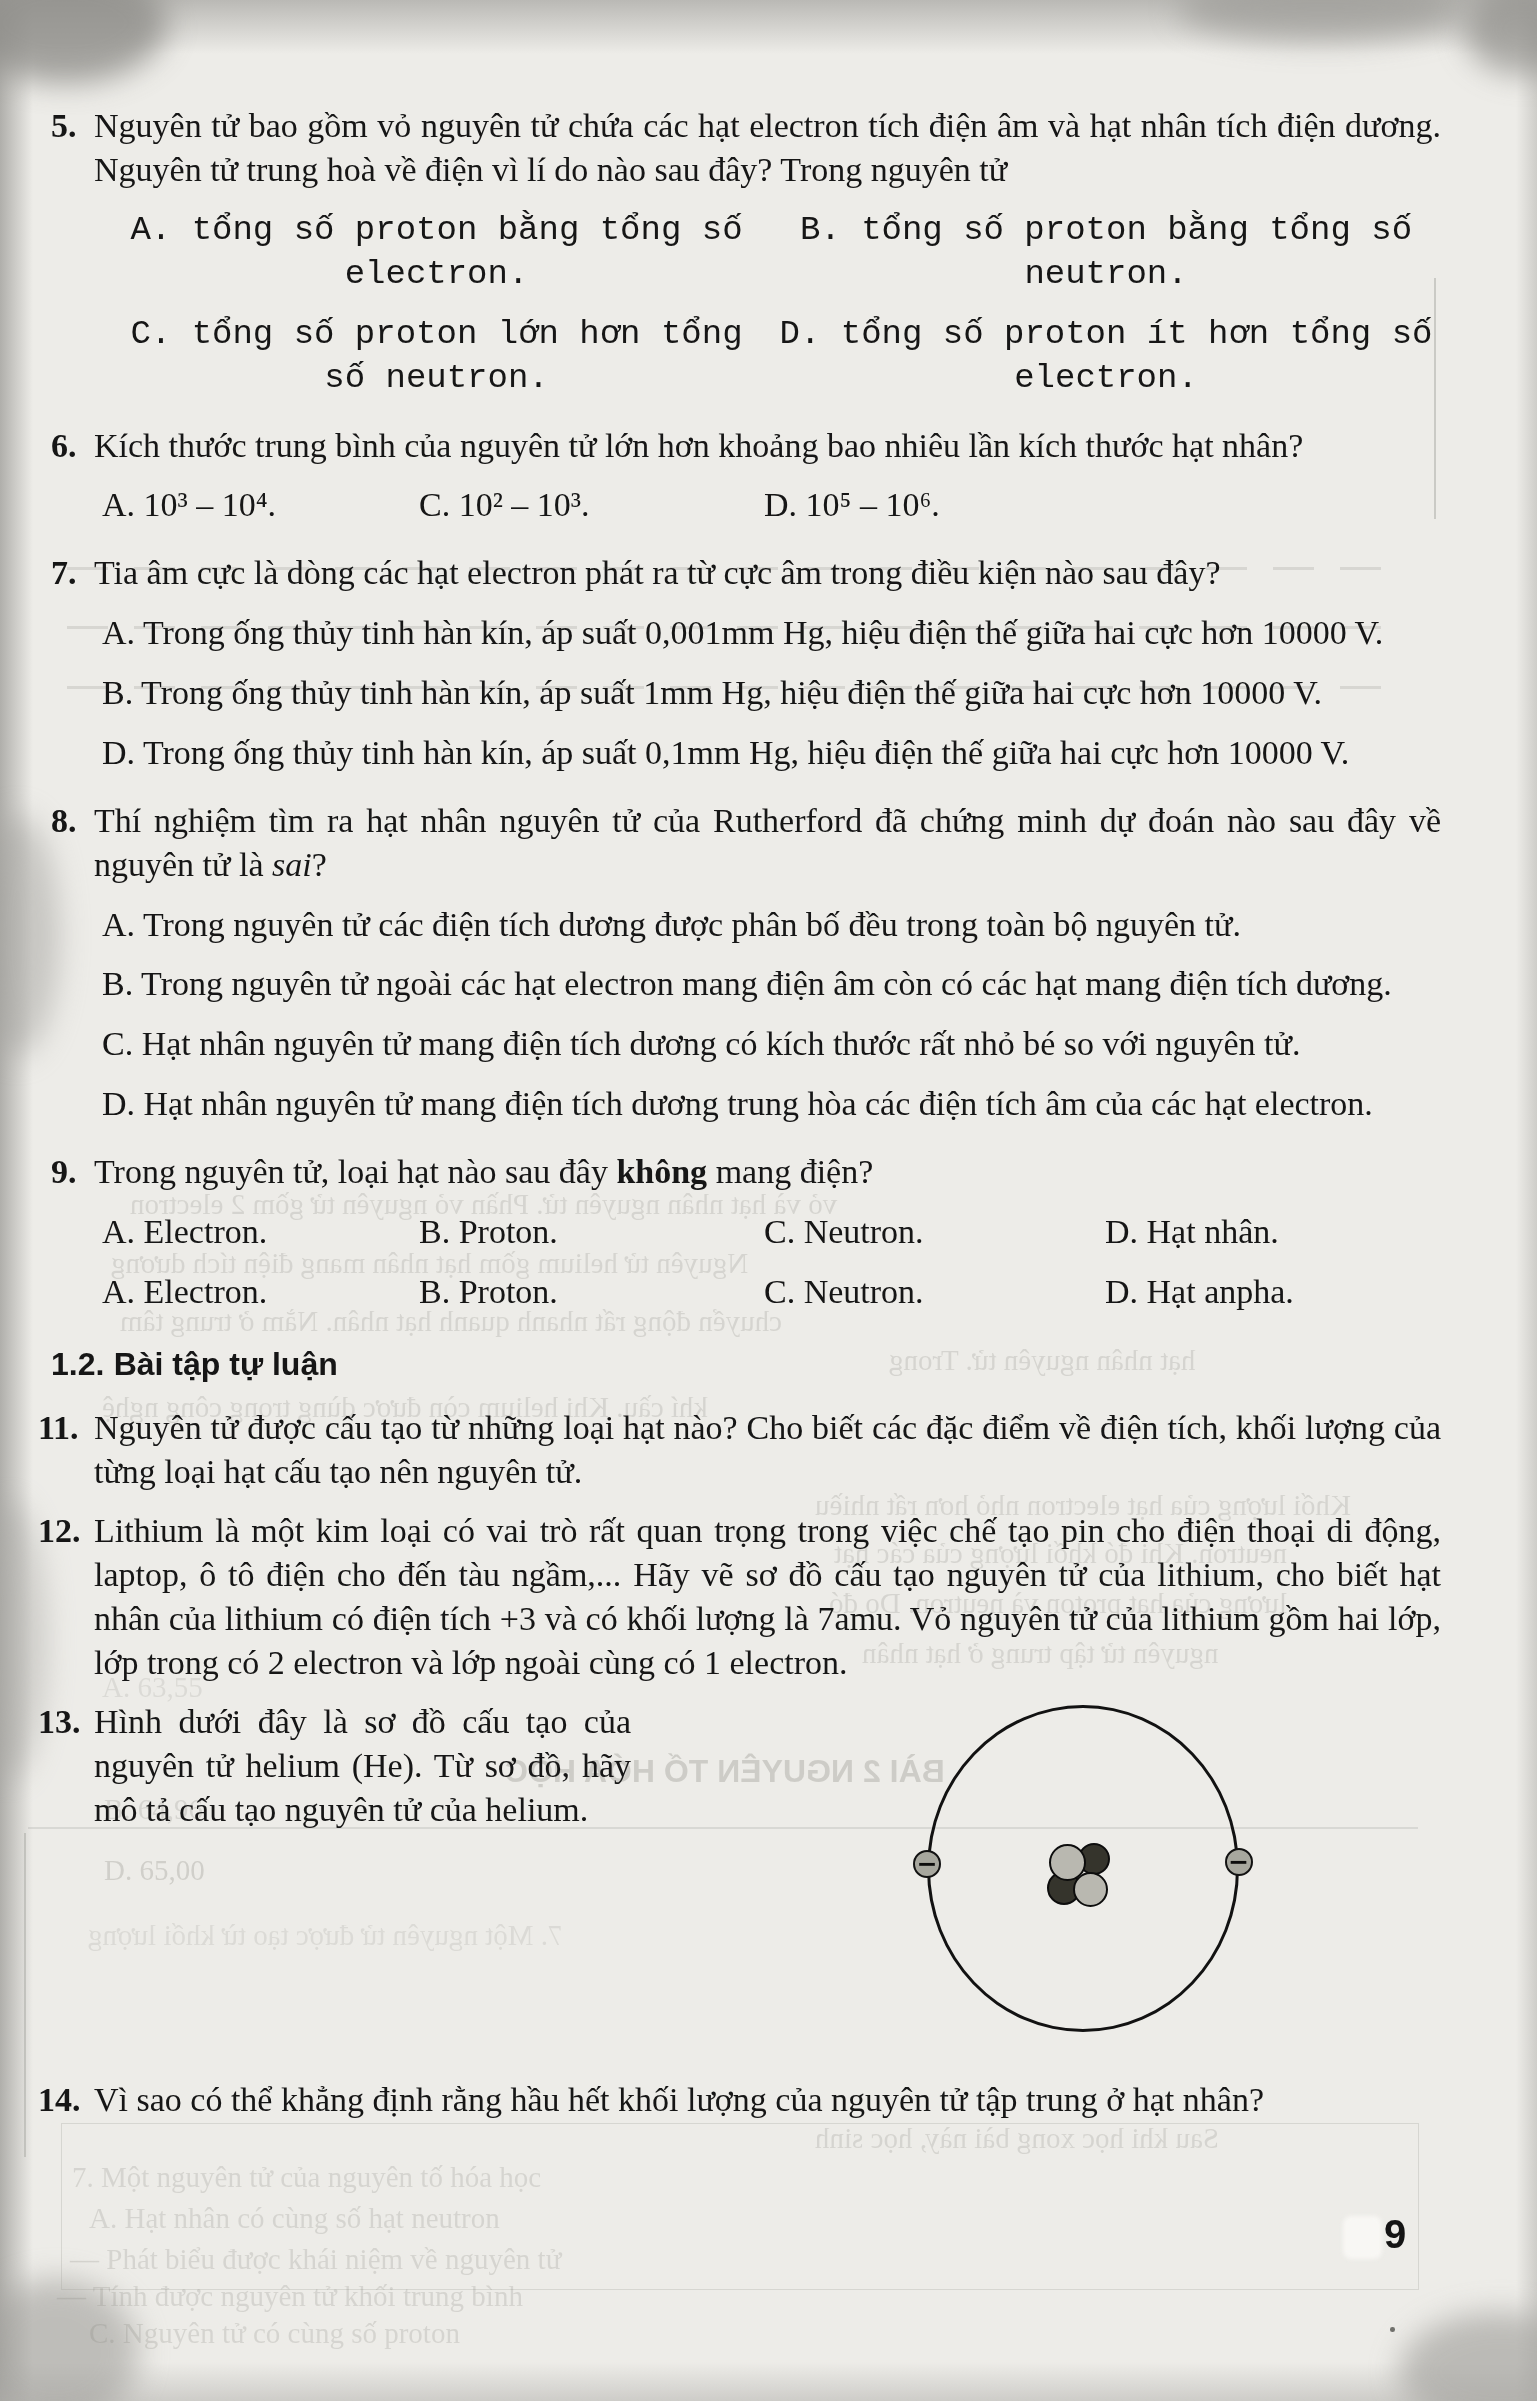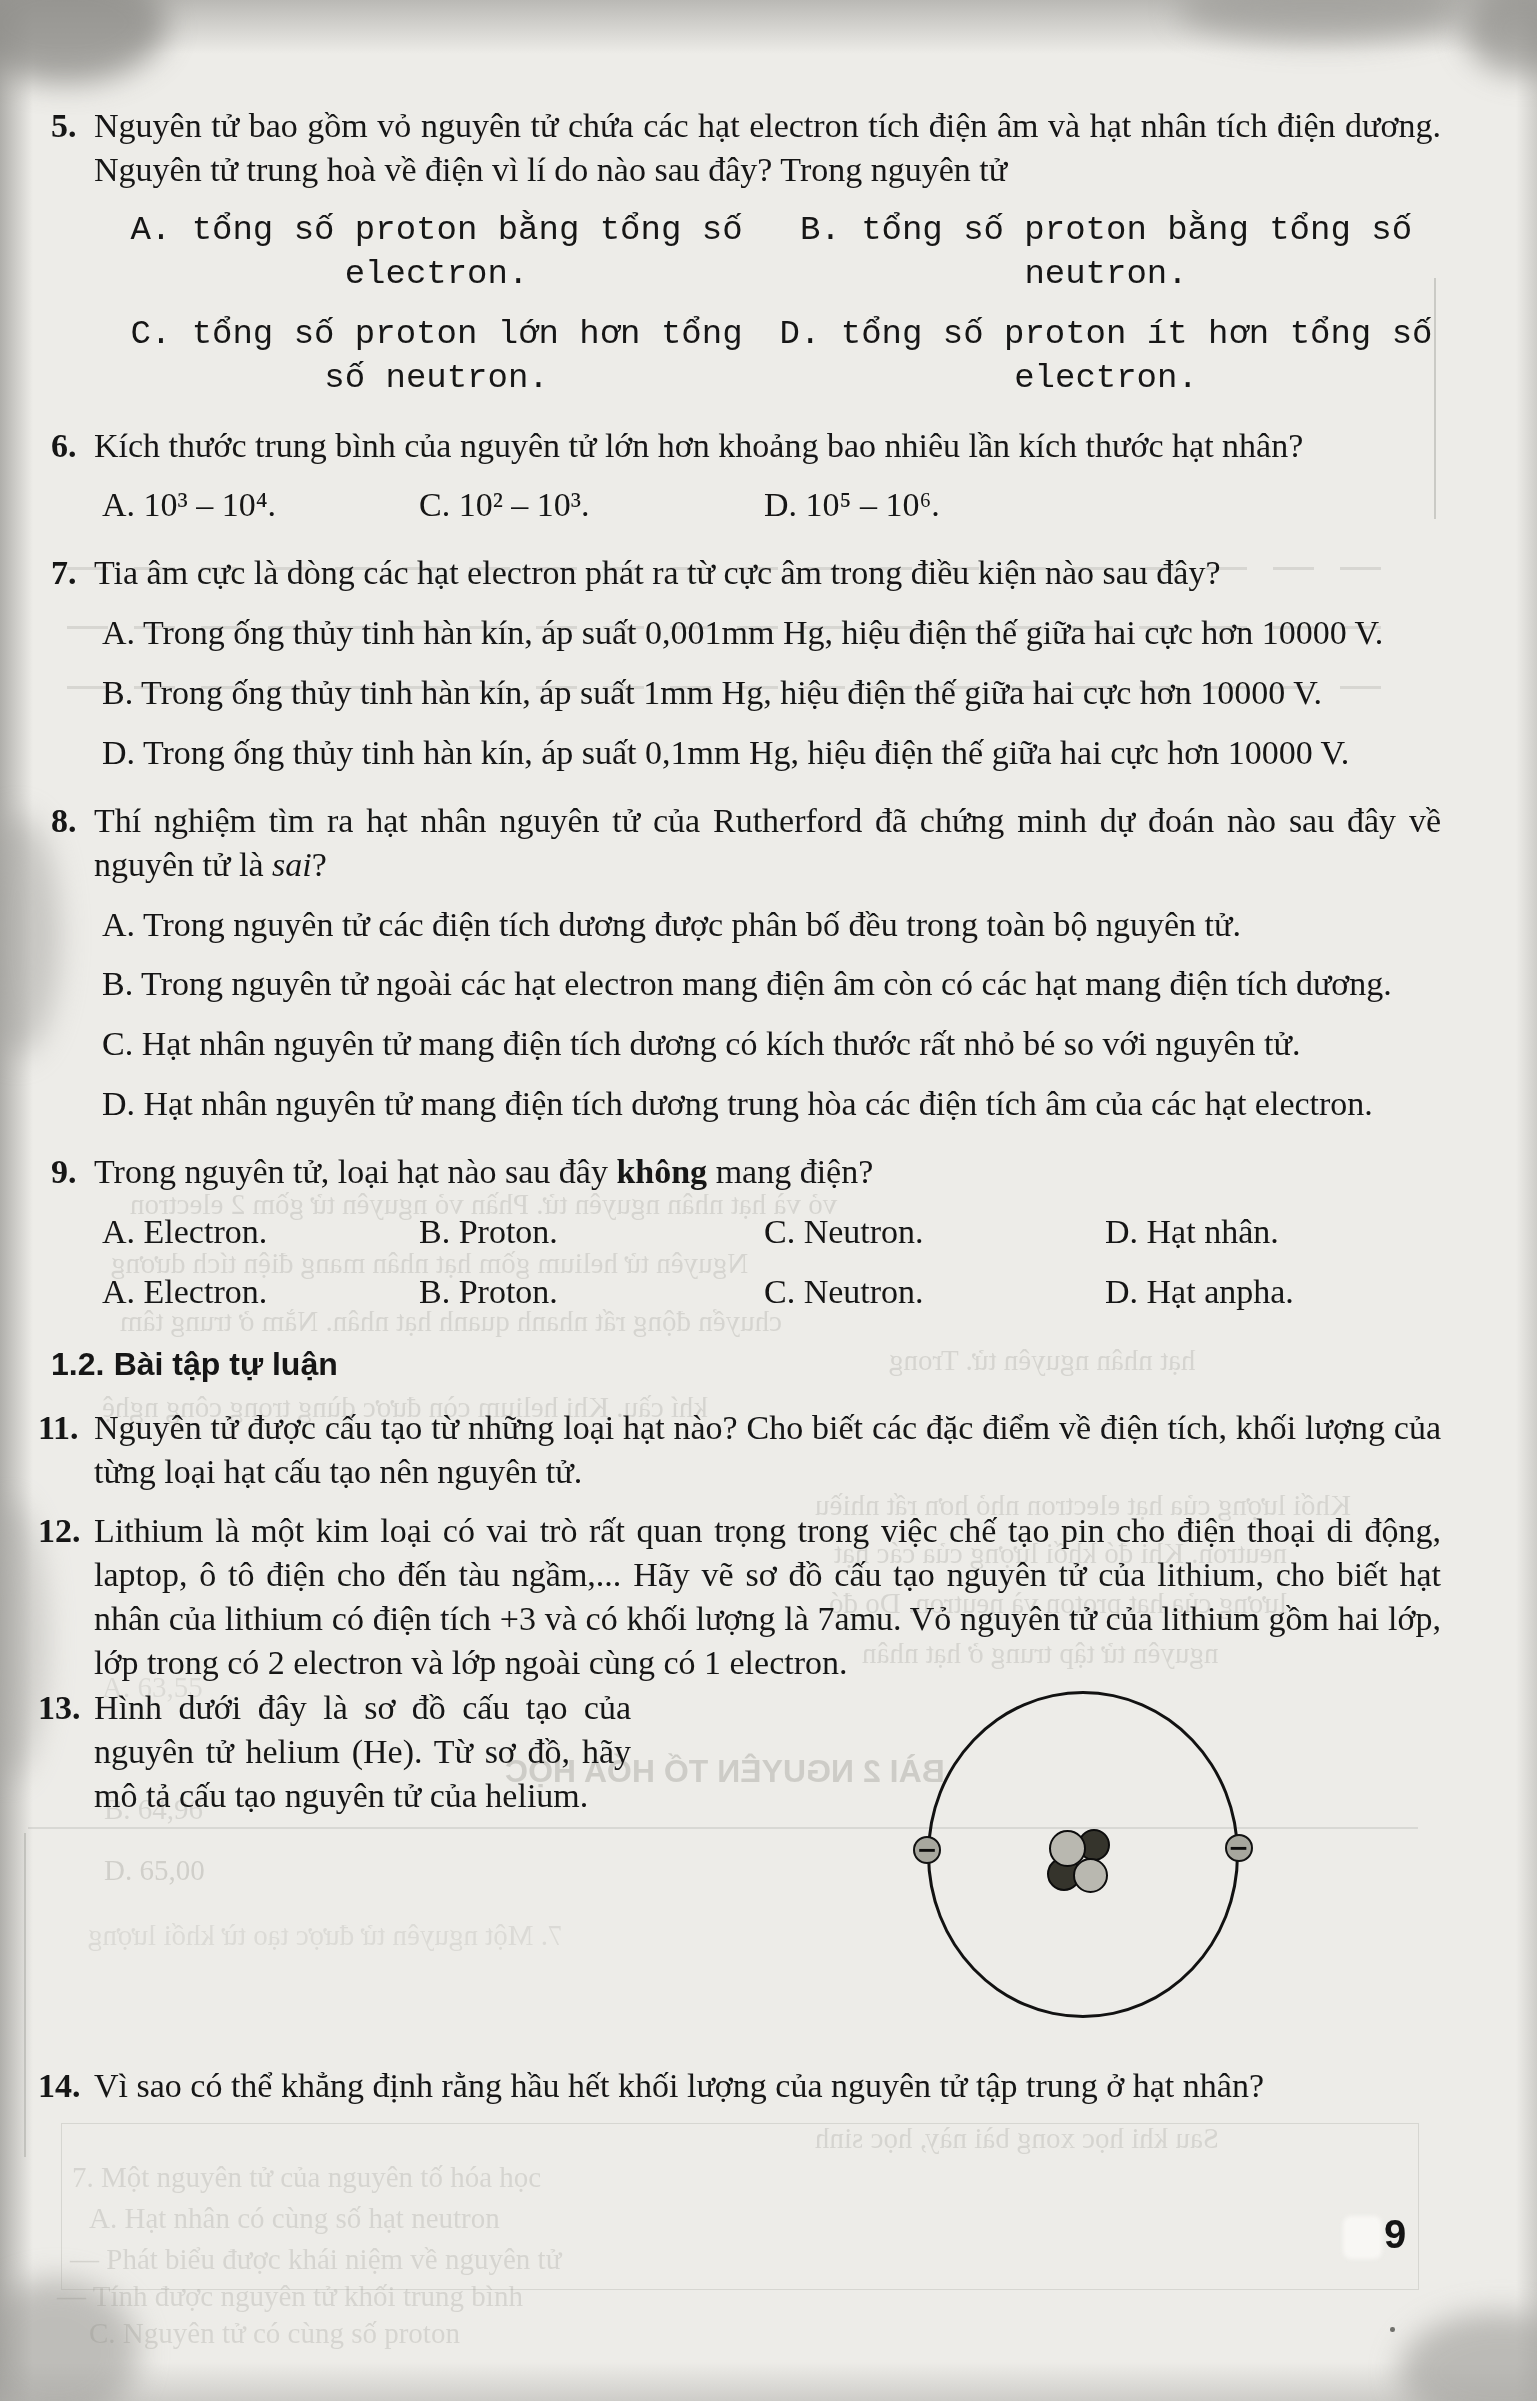--- a/index.html
+++ b/index.html
@@ -182,21 +182,21 @@
     <div class="q wide" style="margin-top:20.4px">
       <span class="qnum">11.</span>
       <span>Nguyên tử được cấu tạo từ những loại hạt nào? Cho biết các đặc điểm về điện tích, khối lượng của từng loại hạt cấu tạo nên nguyên tử.</span>
     </div>
 
     <div class="q wide" style="margin-top:15px">
       <span class="qnum">12.</span>
       <span>Lithium là một kim loại có vai trò rất quan trọng trong việc chế tạo pin cho điện thoại di động, laptop, ô tô điện cho đến tàu ngầm,... Hãy vẽ sơ đồ cấu tạo nguyên tử của lithium, cho biết hạt nhân của lithium có điện tích +3 và có khối lượng là 7amu. Vỏ nguyên tử của lithium gồm hai lớp, lớp trong có 2 electron và lớp ngoài cùng có 1 electron.</span>
     </div>
 
-    <div class="q wide q13wrap" style="margin-top:1px">
+    <div class="q wide q13wrap" style="margin-top:15px">
       <span class="qnum">13.</span>
       <div class="q13text">Hình dưới đây là sơ đồ cấu tạo của nguyên tử helium (He). Từ sơ đồ, hãy mô tả cấu tạo nguyên tử của helium.</div>
       <div class="orbit">
         <div class="electron e-left">
             <span>−</span>
           </div>
         <div class="electron e-right">
             <span>−</span>
           </div>
         <div class="nucleon n-dark n-tr"></div>

